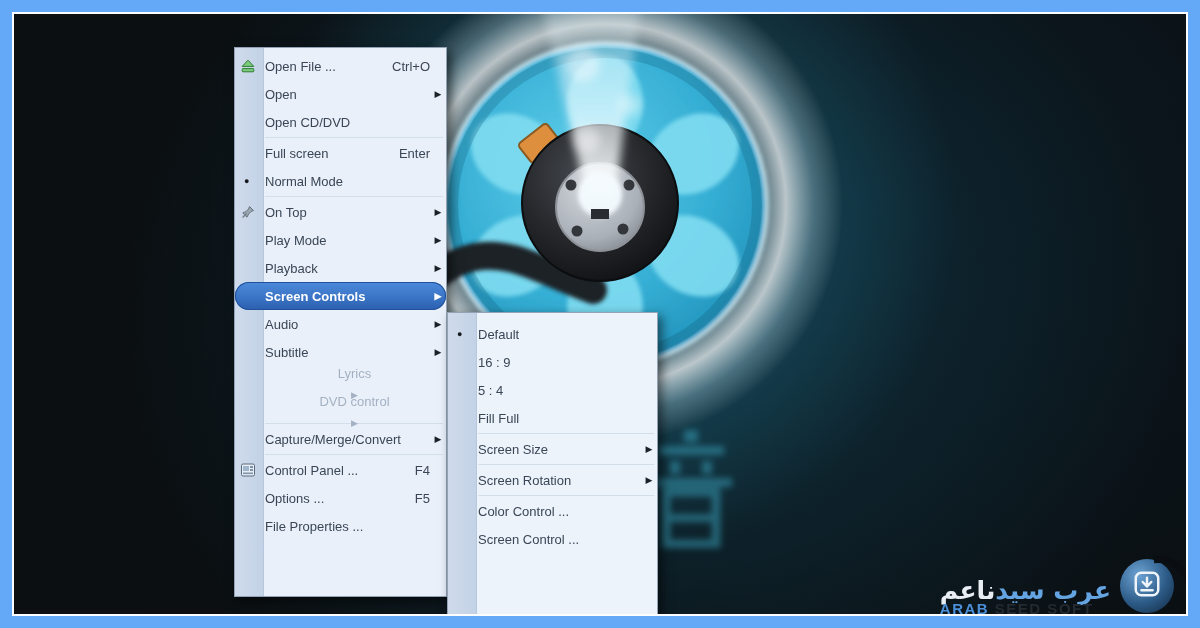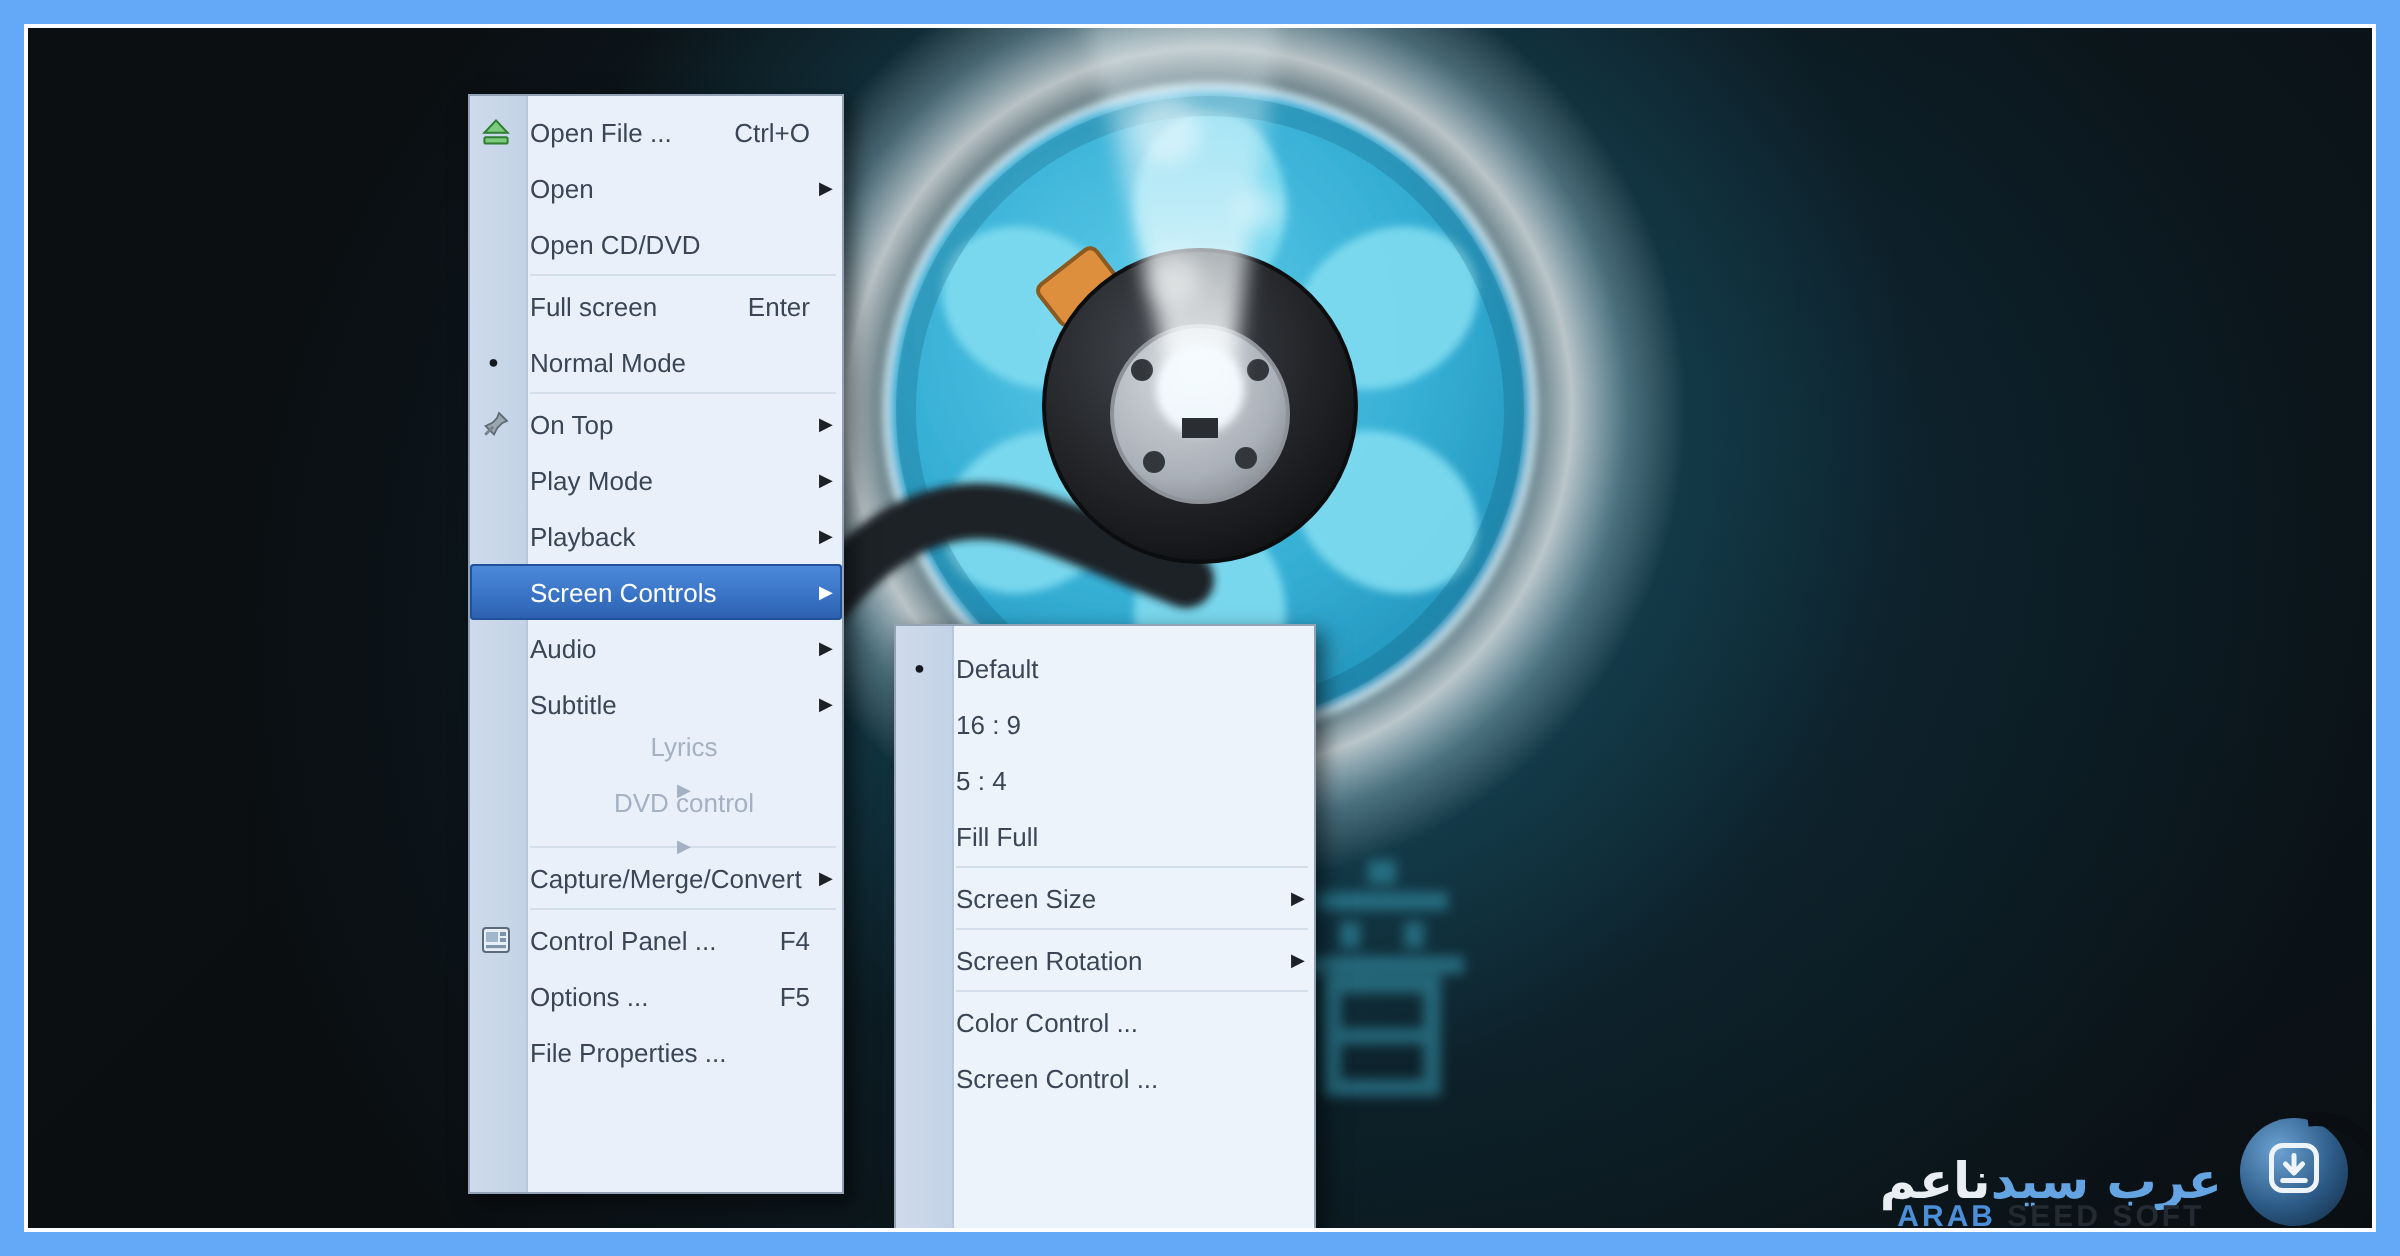--- a/index.html
+++ b/index.html
@@ -10,38 +10,38 @@
       radial-gradient(760px 700px at 650px 320px, rgba(22,90,115,0.38), rgba(0,0,0,0) 70%),
       radial-gradient(900px 700px at 880px 200px, rgba(15,55,75,0.28), rgba(0,0,0,0) 75%),
       linear-gradient(135deg,#0b0f12 0%,#0a0e11 100%);}
   .reel-wrap{position:absolute;left:325px;top:-75px;width:560px;height:560px;z-index:1;pointer-events:none;}
   .hanzi{position:absolute;left:650px;top:430px;width:84px;height:118px;opacity:.5;filter:blur(3px);z-index:1;pointer-events:none;}
   
   .menu{position:absolute;box-sizing:border-box;background:#e9f0fa;border:1px solid rgba(118,135,156,.75);
         box-shadow:4px 4px 10px rgba(0,0,0,.55);z-index:6;font-size:13px;color:#3a4656;overflow:hidden;}
   .menu .gutter{position:absolute;left:0;top:0;bottom:0;width:28px;background:linear-gradient(to right,#cfdbec,#c3d2e6);
         border-right:1px solid #b7c7dc;}
-  #main-menu{left:234px;top:47px;width:188px;height:550px;padding-top:4px;}
+  #main-menu{left:234px;top:47px;width:213px;height:550px;padding-top:4px;}
   #sub-menu{left:447px;top:312px;width:211px;height:304px;padding-top:7px;background:#ecf3fb;z-index:7;}
   .mi{position:relative;display:flex;align-items:center;height:28px;padding:0 2px 0 30px;cursor:default;}
   .mi .lbl{flex:0 0 auto;white-space:nowrap;}
   .mi .sct{margin-left:auto;padding-right:2px;white-space:nowrap;}
   .mi .arw{width:12px;flex:0 0 auto;text-align:center;font-size:9px;color:#1c2128;line-height:28px;}
   .mi .ic{position:absolute;left:5px;top:50%;transform:translateY(-50%);width:16px;height:16px;}
   .mi .ic svg{display:block;width:16px;height:16px;}
   .mi .blt{position:absolute;left:9px;top:0;line-height:28px;font-size:9px;color:#15181c;}
   .mi.hl{background:linear-gradient(180deg,#4d8ada 0%,#3a74c6 55%,#2c5fae 100%);
-         box-shadow:inset 0 0 0 1px #22519c;border-radius:2px;color:#ffffff;}
+         box-shadow:inset 0 0 0 1px #22519c;border-radius:14px;color:#ffffff;font-weight:bold;}
   .mi.hl .arw{color:#ffffff;}
   .mi.dis{color:#a4b1c2;flex-direction:column;}
   .mi.dis .arw{color:#a4b1c2;}
   .sep{height:0;border-top:1px solid #d3deeb;margin:1px 3px 1px 30px;}
   
   .brand{position:absolute;right:26px;bottom:12px;display:flex;align-items:center;gap:9px;z-index:4;}
-  .brand-text{text-align:center;line-height:1;margin-top:22px;}
+  .brand-text{text-align:left;line-height:1;margin-top:22px;}
   .brand-ar{direction:rtl;font-family:"DejaVu Sans",sans-serif;font-weight:bold;font-size:25px;white-space:nowrap;}
   .brand-ar .b{color:#65a4e2;} .brand-ar .w{color:#e9eef3;}
   .brand-en{margin-top:-2px;font-weight:bold;font-size:15px;letter-spacing:1.5px;white-space:nowrap;}
   .brand-en .b{color:#4a8fd8;} .brand-en .d{color:#232a31;}
   .logo{position:relative;width:54px;height:54px;border-radius:50%;
         background:radial-gradient(circle at 35% 30%,#6ca3d4,#2c5a86 55%,#132c44 95%);
         display:flex;align-items:center;justify-content:center;}
   .logo::after{content:"";position:absolute;width:60px;height:60px;left:1px;top:-3px;border-radius:50%;
         border:7px solid transparent;border-right-color:#0a0d11;border-top-color:#0a0d11;transform:rotate(38deg);}
   

